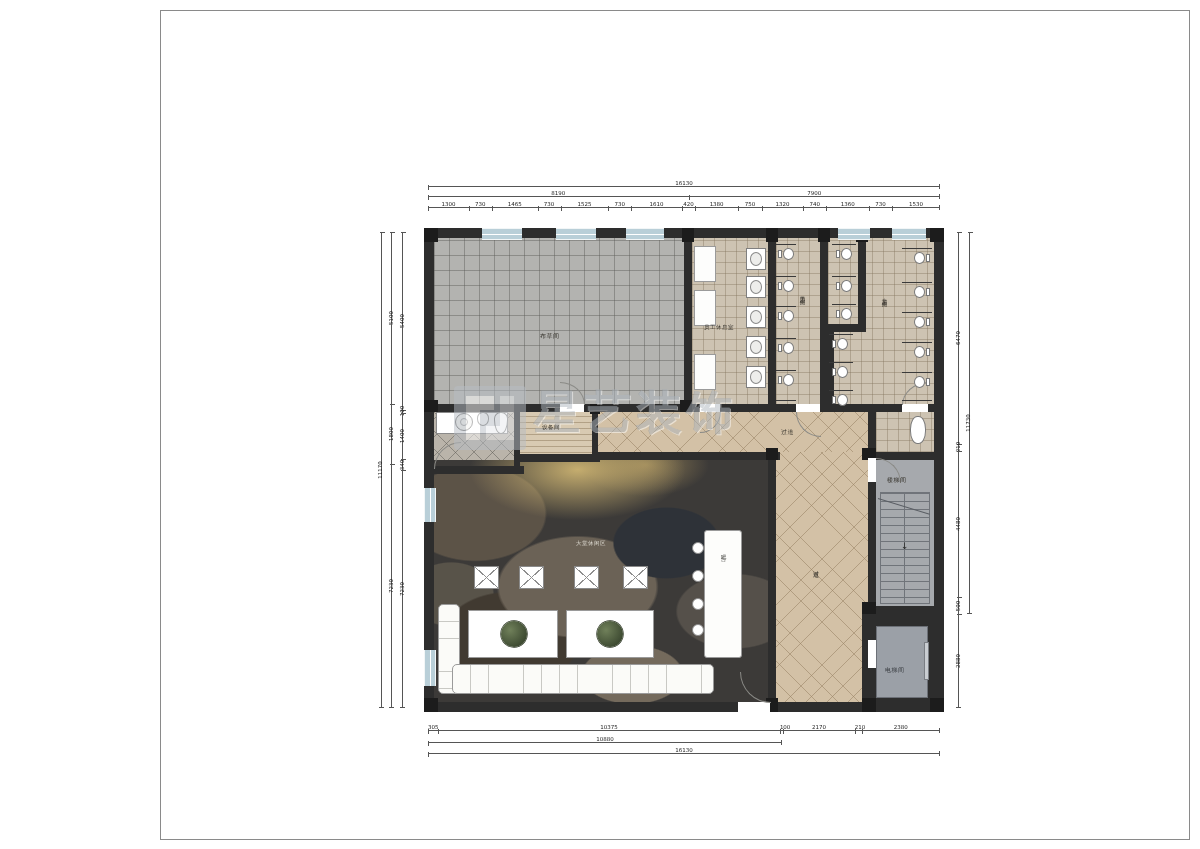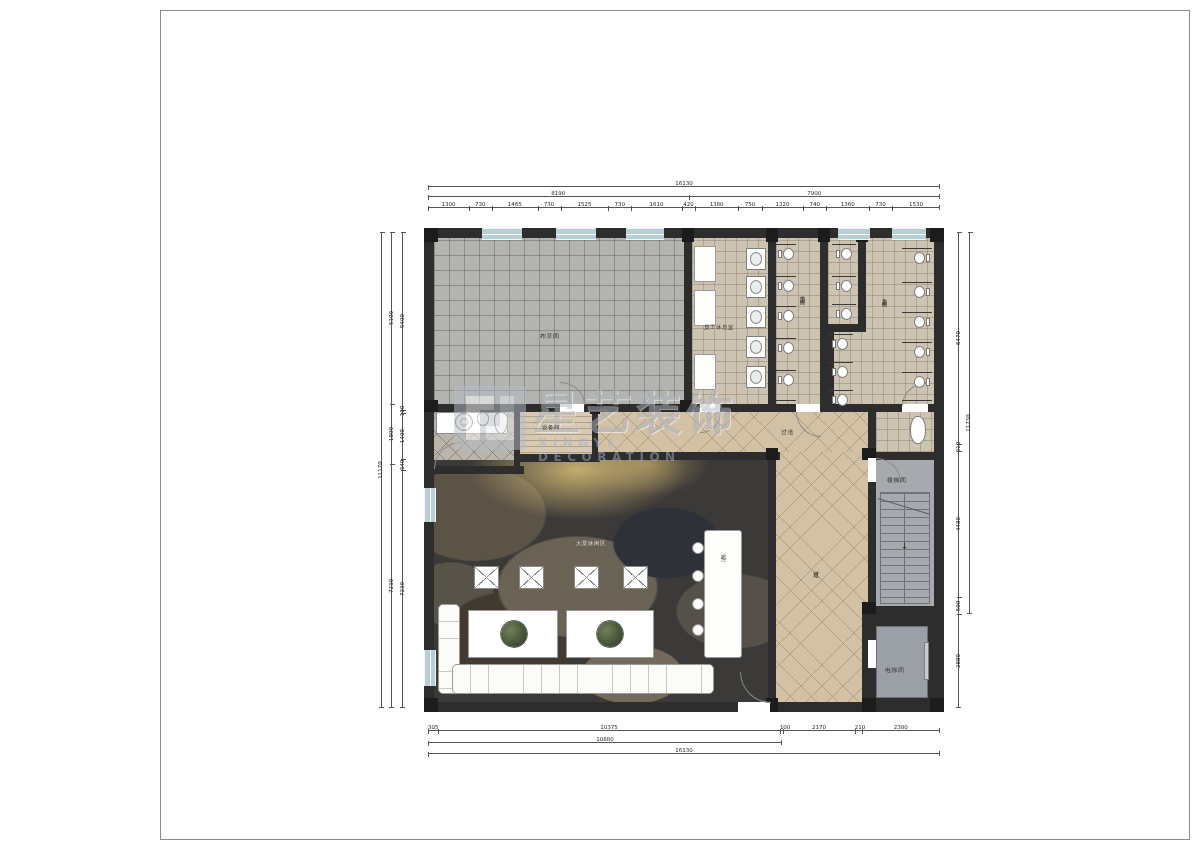--- a/index.html
+++ b/index.html
@@ -140,21 +140,20 @@
   <div id="elev-door" class="abs" style="left:924px;top:642px;width:5px;height:38px;"></div>
 
   <div id="wm" class="abs">
     <div id="wm-logo" class="abs">
       <svg viewBox="0 0 72 64" xmlns="http://www.w3.org/2000/svg">
         <polygon points="12,10 40,10 40,24 26,24 26,54 12,54" fill="#ffffff"></polygon>
         <polygon points="46,10 60,10 60,54 32,54 32,40 46,40" fill="#e8ebee"></polygon>
       </svg>
     </div>
     <div id="wm-text" class="abs">星艺装饰</div>
-    <div id="wm-sub" class="abs">XINGYI DECORATION</div>
   </div>
 
   <div class="lbl" style="left:540px;top:332px;">布草间</div>
   <div class="lbl" style="left:704px;top:324px;font-size:5.5px;">员工休息室</div>
   <div class="lbl v" style="left:799px;top:292px;height:46px;font-size:5.5px;">男卫生间</div>
   <div class="lbl v" style="left:881px;top:294px;height:46px;font-size:5.5px;">女卫生间</div>
   <div class="lbl" style="left:542px;top:424px;font-size:5.5px;">设备间</div>
   <div class="lbl" style="left:781px;top:428px;">过道</div>
   <div class="lbl v" style="left:813px;top:566px;height:26px;">过道</div>
   <div class="lbl v" style="left:720px;top:550px;height:22px;font-size:5.5px;color:#4a4a46;">吧台</div>

